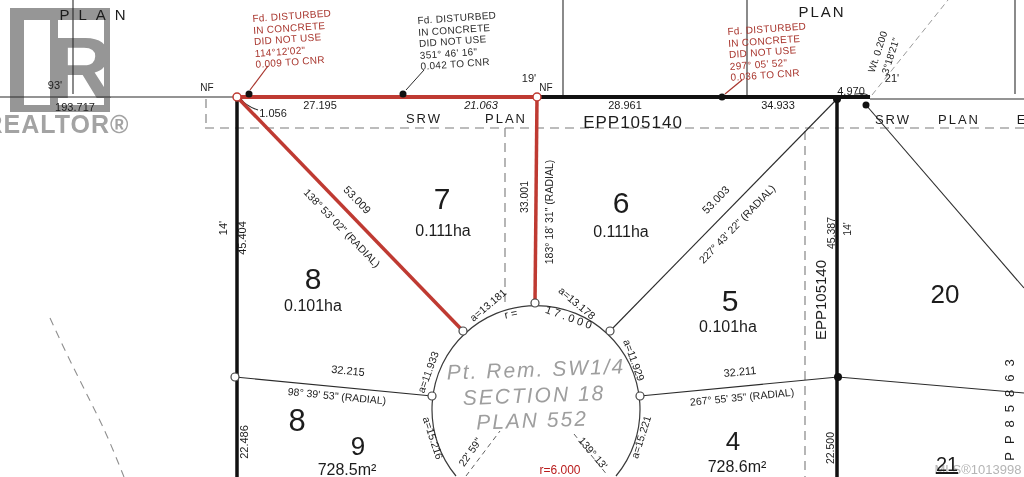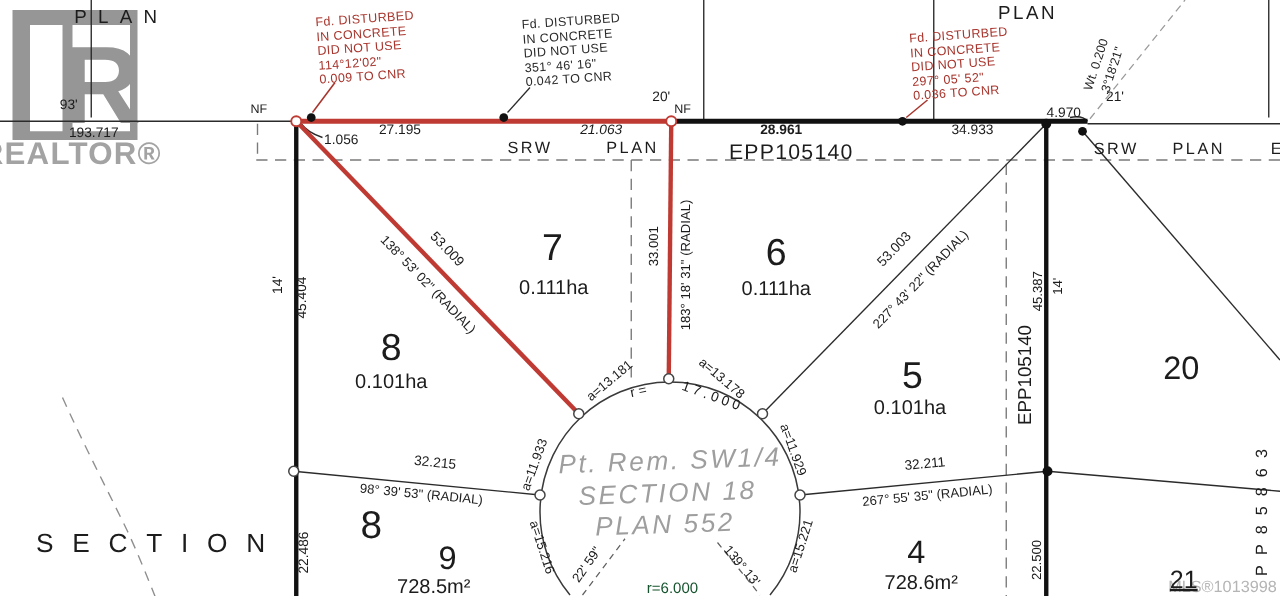--- a/index.html
+++ b/index.html
@@ -117,23 +117,23 @@
 DID NOT USE
 297° 05' 52"
 0.036 TO CNR</div>
 
   <div class="lbl" style="left:55px;top:85px;font-size:11px;">93'</div>
   <div class="lbl" style="left:75px;top:107px;font-size:11px;">193.717</div>
   <div class="lbl" style="left:207px;top:88px;font-size:10px;">NF</div>
   <div class="lbl" style="left:273px;top:113px;font-size:11px;">1.056</div>
   <div class="lbl" style="left:320px;top:105px;font-size:11px;">27.195</div>
   <div class="lbl" style="left:481px;top:105px;font-size:11px;font-style:italic;">21.063</div>
-  <div class="lbl" style="left:529px;top:78px;font-size:11px;">20'</div>
+  <div class="lbl" style="left:529px;top:78px;font-size:11px;">19'</div>
   <div class="lbl" style="left:546px;top:88px;font-size:10px;">NF</div>
-  <div class="lbl" style="left:625px;top:105px;font-size:11px;font-weight:bold;">28.961</div>
+  <div class="lbl" style="left:625px;top:105px;font-size:11px;">28.961</div>
   <div class="lbl" style="left:778px;top:105px;font-size:11px;">34.933</div>
   <div class="lbl" style="left:852px;top:78px;font-size:11px;margin-left:40px;">21'</div>
   <div class="lbl" style="left:851px;top:91px;font-size:11px;">4.970</div>
   <div class="lbl" style="left:878px;top:52px;font-size:10px;transform:translate(-50%,-50%) rotate(-72deg);">Wt. 0.200</div>
   <div class="lbl" style="left:891px;top:56px;font-size:10px;transform:translate(-50%,-50%) rotate(-72deg);">3°18'21"</div>
 
   <div class="lbl" style="left:424px;top:118px;font-size:13px;letter-spacing:2px;">SRW</div>
   <div class="lbl" style="left:506px;top:118px;font-size:13px;letter-spacing:2px;">PLAN</div>
   <div class="lbl" style="left:633px;top:122px;font-size:17px;letter-spacing:1px;">EPP105140</div>
   <div class="lbl" style="left:893px;top:119px;font-size:13px;letter-spacing:2px;">SRW</div>
@@ -158,21 +158,20 @@
   <div class="lbl" style="left:621px;top:232px;font-size:16px;">0.111ha</div>
   <div class="lbl" style="left:730px;top:301px;font-size:30px;">5</div>
   <div class="lbl" style="left:728px;top:327px;font-size:16px;">0.101ha</div>
   <div class="lbl" style="left:945px;top:294px;font-size:26px;">20</div>
   <div class="lbl" style="left:303px;top:420px;font-size:31px;letter-spacing:12px;">8</div>
   <div class="lbl" style="left:358px;top:446px;font-size:26px;">9</div>
   <div class="lbl" style="left:347px;top:470px;font-size:16px;">728.5m²</div>
   <div class="lbl" style="left:733px;top:441px;font-size:26px;">4</div>
   <div class="lbl" style="left:737px;top:467px;font-size:16px;">728.6m²</div>
   <div class="lbl" style="left:947px;top:464px;font-size:20px;text-decoration:underline;">21</div>
-  <div class="lbl" style="left:128px;top:435px;font-size:21px;letter-spacing:15px;">SECTION</div>
 
   <div class="lbl" style="left:357px;top:200px;font-size:11px;transform:translate(-50%,-50%) rotate(46deg);">53.009</div>
   <div class="lbl" style="left:342px;top:228px;font-size:10.5px;transform:translate(-50%,-50%) rotate(46deg);">138° 53' 02" (RADIAL)</div>
   <div class="lbl" style="left:524px;top:197px;font-size:10.5px;transform:translate(-50%,-50%) rotate(-90deg);">33.001</div>
   <div class="lbl" style="left:549px;top:212px;font-size:10.5px;transform:translate(-50%,-50%) rotate(-90deg);">183° 18' 31" (RADIAL)</div>
   <div class="lbl" style="left:716px;top:200px;font-size:11px;transform:translate(-50%,-50%) rotate(-46deg);">53.003</div>
   <div class="lbl" style="left:737px;top:224px;font-size:10.5px;transform:translate(-50%,-50%) rotate(-46deg);">227° 43' 22" (RADIAL)</div>
   <div class="lbl" style="left:348px;top:371px;font-size:11px;transform:translate(-50%,-50%) rotate(5.5deg);">32.215</div>
   <div class="lbl" style="left:337px;top:396px;font-size:10.5px;transform:translate(-50%,-50%) rotate(5.5deg);">98° 39' 53" (RADIAL)</div>
   <div class="lbl" style="left:740px;top:372px;font-size:11px;transform:translate(-50%,-50%) rotate(-5.5deg);">32.211</div>
@@ -181,19 +180,19 @@
   <div class="lbl" style="left:593px;top:453px;font-size:10.5px;transform:translate(-50%,-50%) rotate(50deg);">139° 13'</div>
 
   <div class="lbl" style="left:428px;top:372px;font-size:10.5px;transform:translate(-50%,-50%) rotate(-70deg);">a=11.933</div>
   <div class="lbl" style="left:488px;top:305px;font-size:10.5px;transform:translate(-50%,-50%) rotate(-40deg);">a=13.181</div>
   <div class="lbl" style="left:577px;top:303px;font-size:10.5px;transform:translate(-50%,-50%) rotate(40deg);">a=13.178</div>
   <div class="lbl" style="left:634px;top:360px;font-size:10.5px;transform:translate(-50%,-50%) rotate(70deg);">a=11.929</div>
   <div class="lbl" style="left:433px;top:438px;font-size:10.5px;transform:translate(-50%,-50%) rotate(72deg);">a=15.216</div>
   <div class="lbl" style="left:641px;top:437px;font-size:10.5px;transform:translate(-50%,-50%) rotate(-72deg);">a=15.221</div>
   <div class="lbl" style="left:511px;top:314px;font-size:11px;transform:translate(-50%,-50%) rotate(-12deg);">r =</div>
   <div class="lbl" style="left:570px;top:318px;font-size:11px;letter-spacing:3px;transform:translate(-50%,-50%) rotate(20deg);">17.000</div>
-  <div class="lbl" style="left:538px;top:470px;font-size:12px;color:#14532d;">r=6.000</div>
+  <div class="lbl" style="left:560px;top:470px;font-size:12px;color:#b91c1c;">r=6.000</div>
 
   <div class="lbl stipple" style="left:536px;top:369px;font-size:21px;transform:translate(-50%,-50%) rotate(-2deg);">Pt. Rem. SW1/4</div>
   <div class="lbl stipple" style="left:534px;top:395px;font-size:21px;transform:translate(-50%,-50%) rotate(-2deg);">SECTION 18</div>
   <div class="lbl stipple" style="left:532px;top:420px;font-size:21px;transform:translate(-50%,-50%) rotate(-2deg);">PLAN 552</div>
 
 </div>
 
 </body></html>

